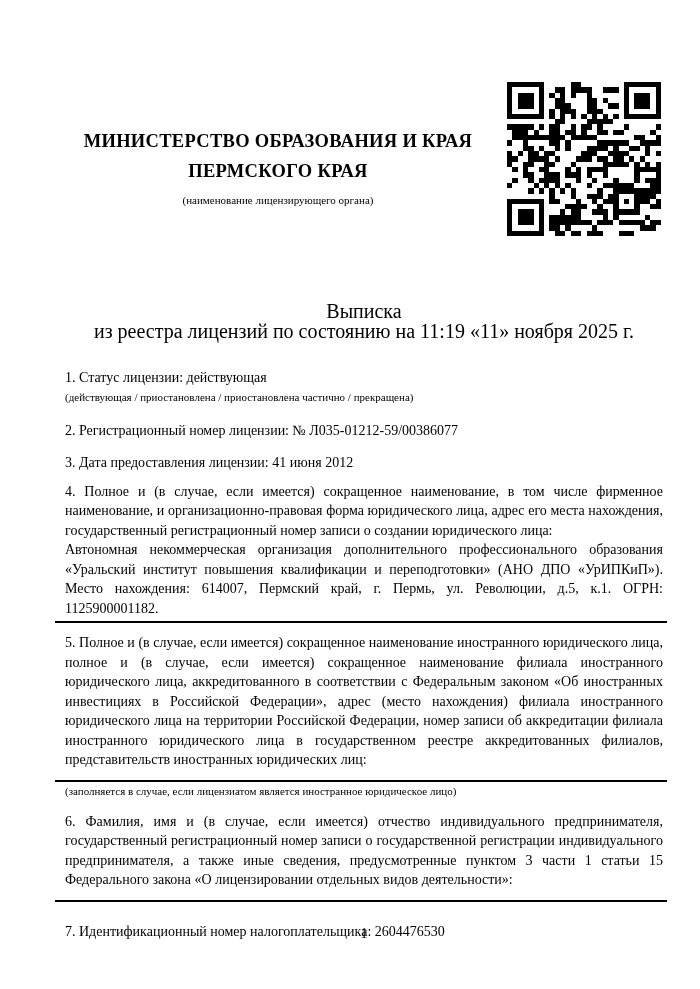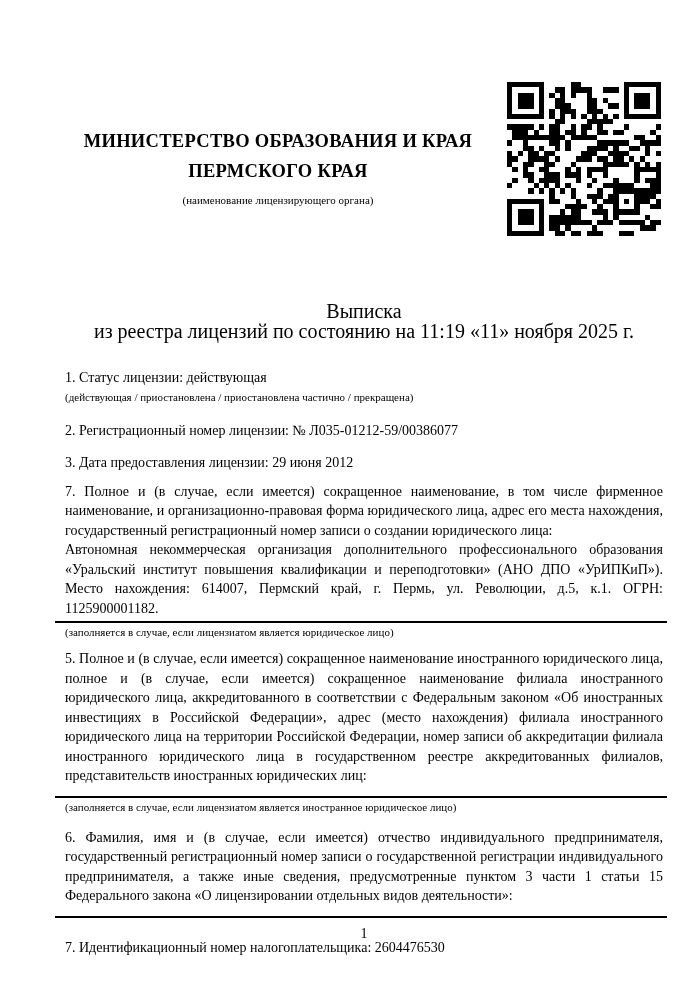--- a/index.html
+++ b/index.html
@@ -503,28 +503,27 @@
     <div class="item item-1">
       <p class="single">1. Статус лицензии: действующая</p>
       <div class="caption">(действующая / приостановлена / приостановлена частично / прекращена)</div>
     </div>
 
     <div class="item item-2">
       <p class="single">2. Регистрационный номер лицензии: № Л035-01212-59/00386077</p>
     </div>
 
     <div class="item item-3">
-      <p class="single">3. Дата предоставления лицензии: 29 июня 2012</p>
+      <p class="single">3. Дата предоставления лицензии: 41 июня 2012</p>
     </div>
 
     <div class="item item-4">
-      <p>7. Полное и (в случае, если имеется) сокращенное наименование, в том числе фирменное наименование, и организационно-правовая форма юридического лица, адрес его места нахождения, государственный регистрационный номер записи о создании юридического лица:</p>
+      <p>4. Полное и (в случае, если имеется) сокращенное наименование, в том числе фирменное наименование, и организационно-правовая форма юридического лица, адрес его места нахождения, государственный регистрационный номер записи о создании юридического лица:</p>
       <p>Автономная некоммерческая организация дополнительного профессионального образования «Уральский институт повышения квалификации и переподготовки» (АНО ДПО «УрИПКиП»). Место нахождения: 614007, Пермский край, г. Пермь, ул. Революции, д.5, к.1. ОГРН: 1125900001182.</p>
       <div class="sep"></div>
-      <div class="caption">(заполняется в случае, если лицензиатом является юридическое лицо)</div>
     </div>
 
     <div class="item item-5">
       <p>5. Полное и (в случае, если имеется) сокращенное наименование иностранного юридического лица, полное и (в случае, если имеется) сокращенное наименование филиала иностранного юридического лица, аккредитованного в соответствии с Федеральным законом «Об иностранных инвестициях в Российской Федерации», адрес (место нахождения) филиала иностранного юридического лица на территории Российской Федерации, номер записи об аккредитации филиала иностранного юридического лица в государственном реестре аккредитованных филиалов, представительств иностранных юридических лиц:</p>
       <div class="sep sep-gap"></div>
       <div class="caption">(заполняется в случае, если лицензиатом является иностранное юридическое лицо)</div>
     </div>
 
     <div class="item item-6">
       <p>6. Фамилия, имя и (в случае, если имеется) отчество индивидуального предпринимателя, государственный регистрационный номер записи о государственной регистрации индивидуального предпринимателя, а также иные сведения, предусмотренные пунктом 3 части 1 статьи 15 Федерального закона «О лицензировании отдельных видов деятельности»:</p>

